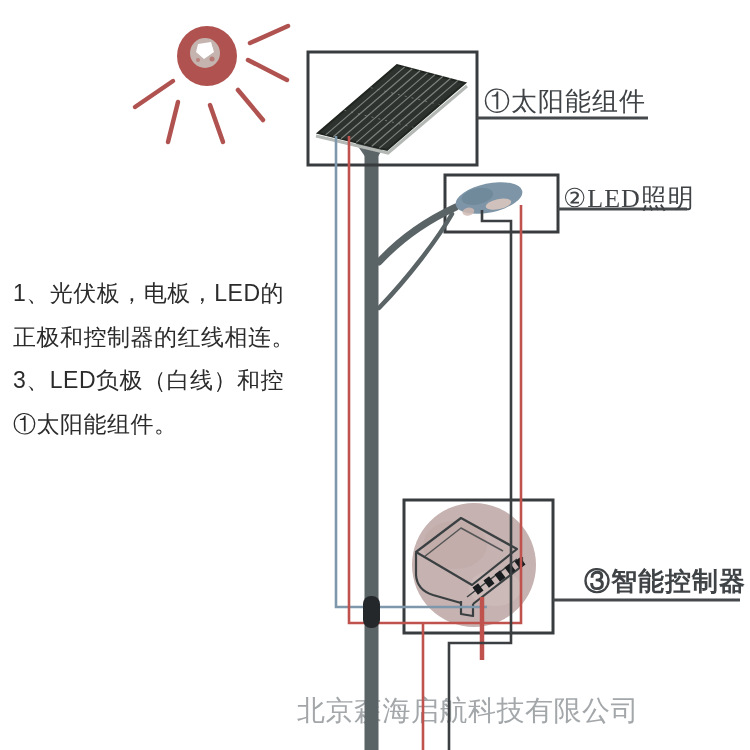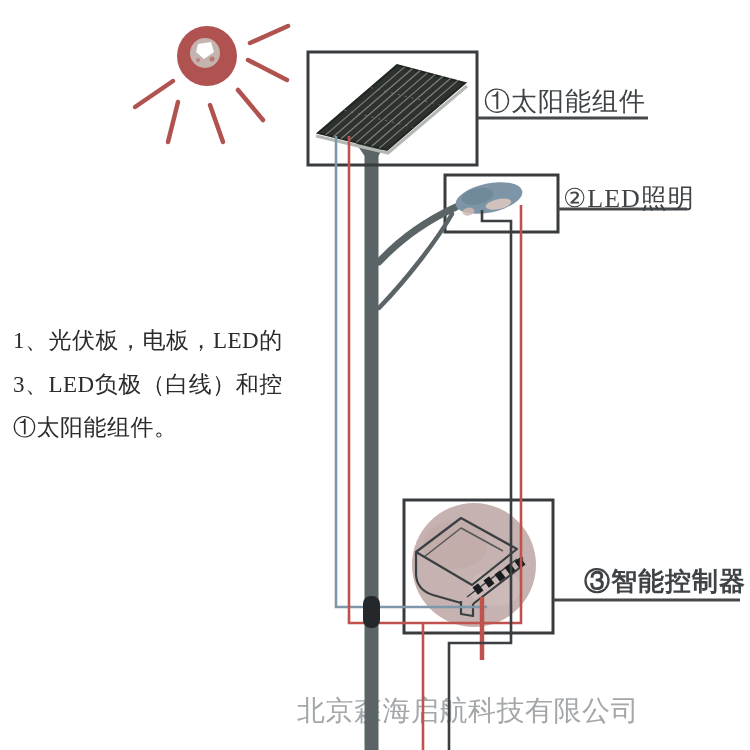--- a/index.html
+++ b/index.html
@@ -3,22 +3,22 @@
 <meta charset="utf-8">
 <style>
   html,body{margin:0;padding:0;background:#ffffff;}
   .stage{position:relative;width:750px;height:750px;background:#ffffff;overflow:hidden;
          font-family:"Liberation Sans",sans-serif;}
   .diagram-svg{position:absolute;left:0;top:0;z-index:1;}
   .watermark{position:absolute;left:297px;top:692px;z-index:0;
              font-family:"Liberation Serif",serif;font-size:28px;color:#a3a7a9;
              letter-spacing:0.5px;white-space:nowrap;}
   .instructions{position:absolute;left:13px;top:272px;width:312px;z-index:2;
-                font-family:Liberation Serif, serif;font-size:23px;line-height:43.6px;
-                color:#2b2b2b;letter-spacing:0.5px;margin-top:47px;}
+                font-family:Liberation Sans, sans-serif;font-size:23px;line-height:43.6px;
+                color:#2b2b2b;letter-spacing:0.5px;}
   .iline{white-space:nowrap;}
   .callout-label{position:absolute;z-index:2;font-family:"Liberation Serif",serif;
                  font-size:26px;color:#3f4346;letter-spacing:1px;white-space:nowrap;}
   #lbl-solar{left:484px;top:84px;}
   #lbl-led{left:563px;top:181px;}
   #lbl-ctrl{left:584px;top:564px;font-weight:bold;}
 </style>
 </head>
 <body>
 
@@ -115,20 +115,21 @@
     <path d="M336,136 L336,607 L487,607" fill="none" stroke="#7e97ab" stroke-width="2.6"></path>
     <path d="M349,136 L349,623 L521,623 L521,205 M423,623 L423,752" fill="none" stroke="#c0524e" stroke-width="2.6"></path>
     <path d="M482,597 L482,660" fill="none" stroke="#c0524e" stroke-width="4.5"></path>
     <path d="M482,210 L482,221 L511,221 L511,643 L449,643 L449,752" fill="none" stroke="#3b3f41" stroke-width="2.6"></path>
 
     <rect x="363" y="596" width="17" height="32" rx="8" fill="#24282a"></rect>
   </svg>
 
   <div class="instructions">
     <div class="iline">1、光伏板，电板，LED的</div>
+    <div class="iline">正极和控制器的红线相连。</div>
     <div class="iline">3、LED负极（白线）和控</div>
     <div class="iline">①太阳能组件。</div>
   </div>
 
   <div class="callout-label" id="lbl-led">②LED照明</div>
   <div class="callout-label" id="lbl-solar">①太阳能组件</div>
   <div class="callout-label" id="lbl-ctrl">③智能控制器</div>
 
 </div>
 

